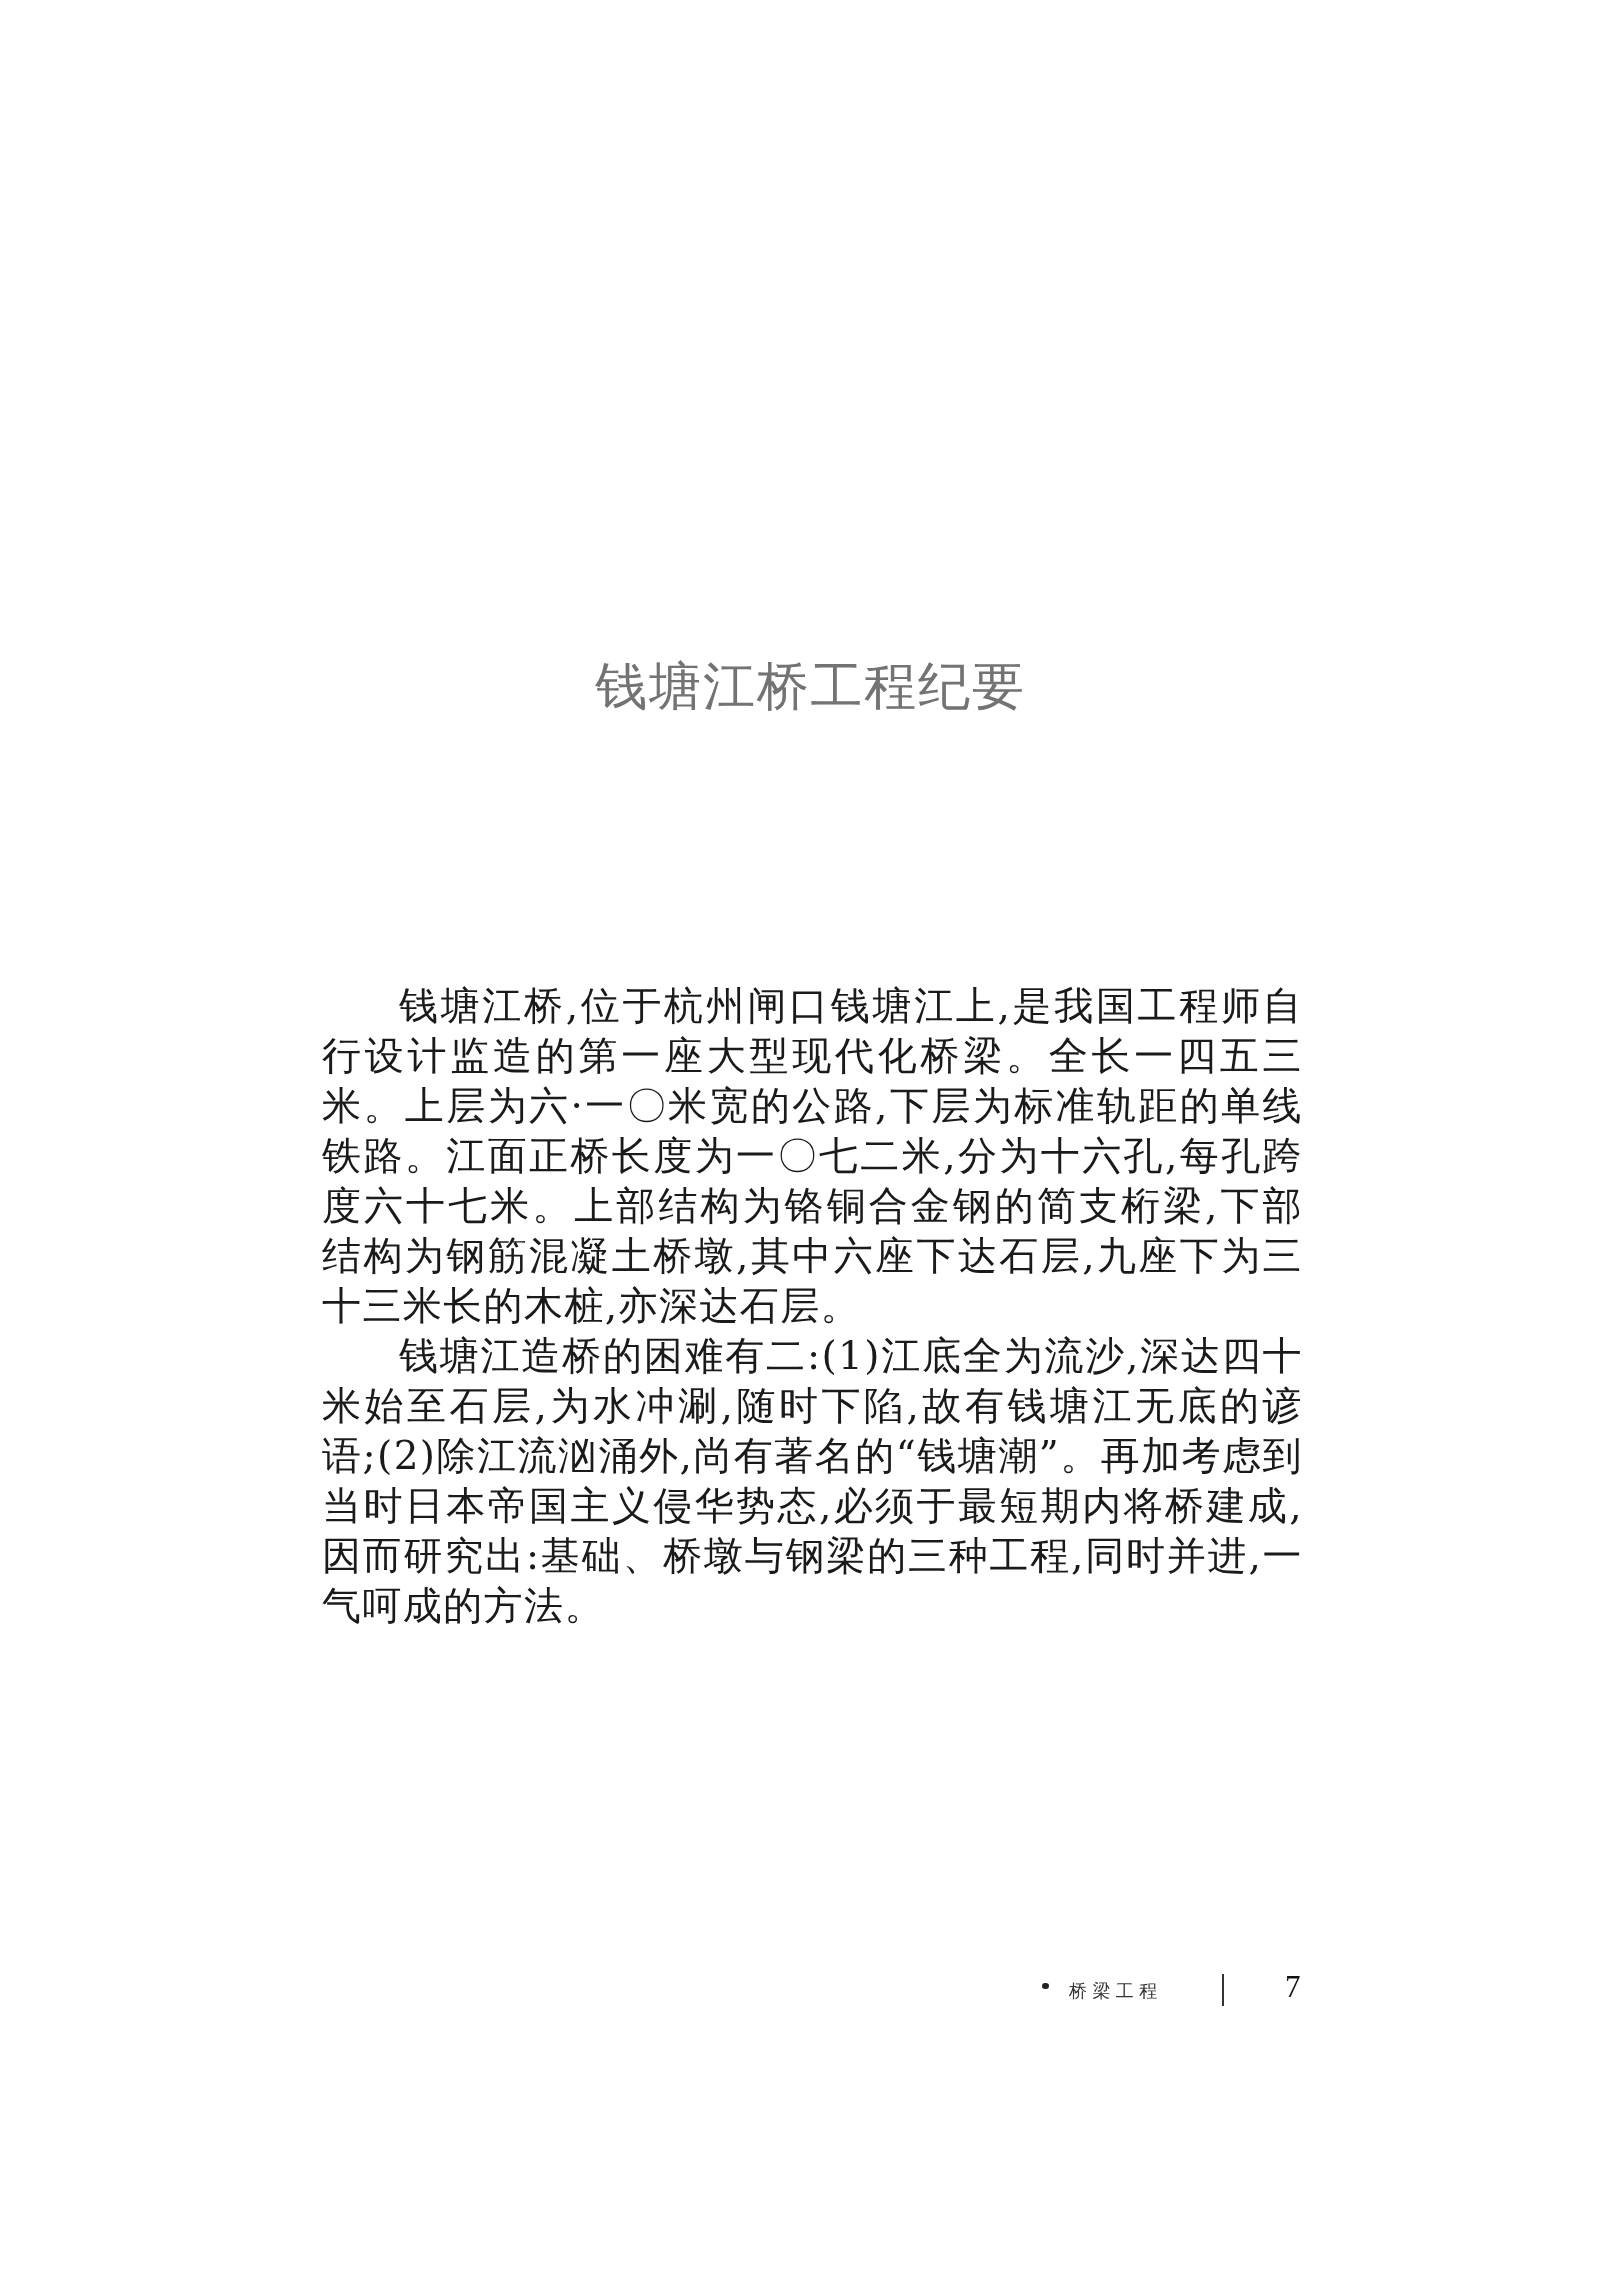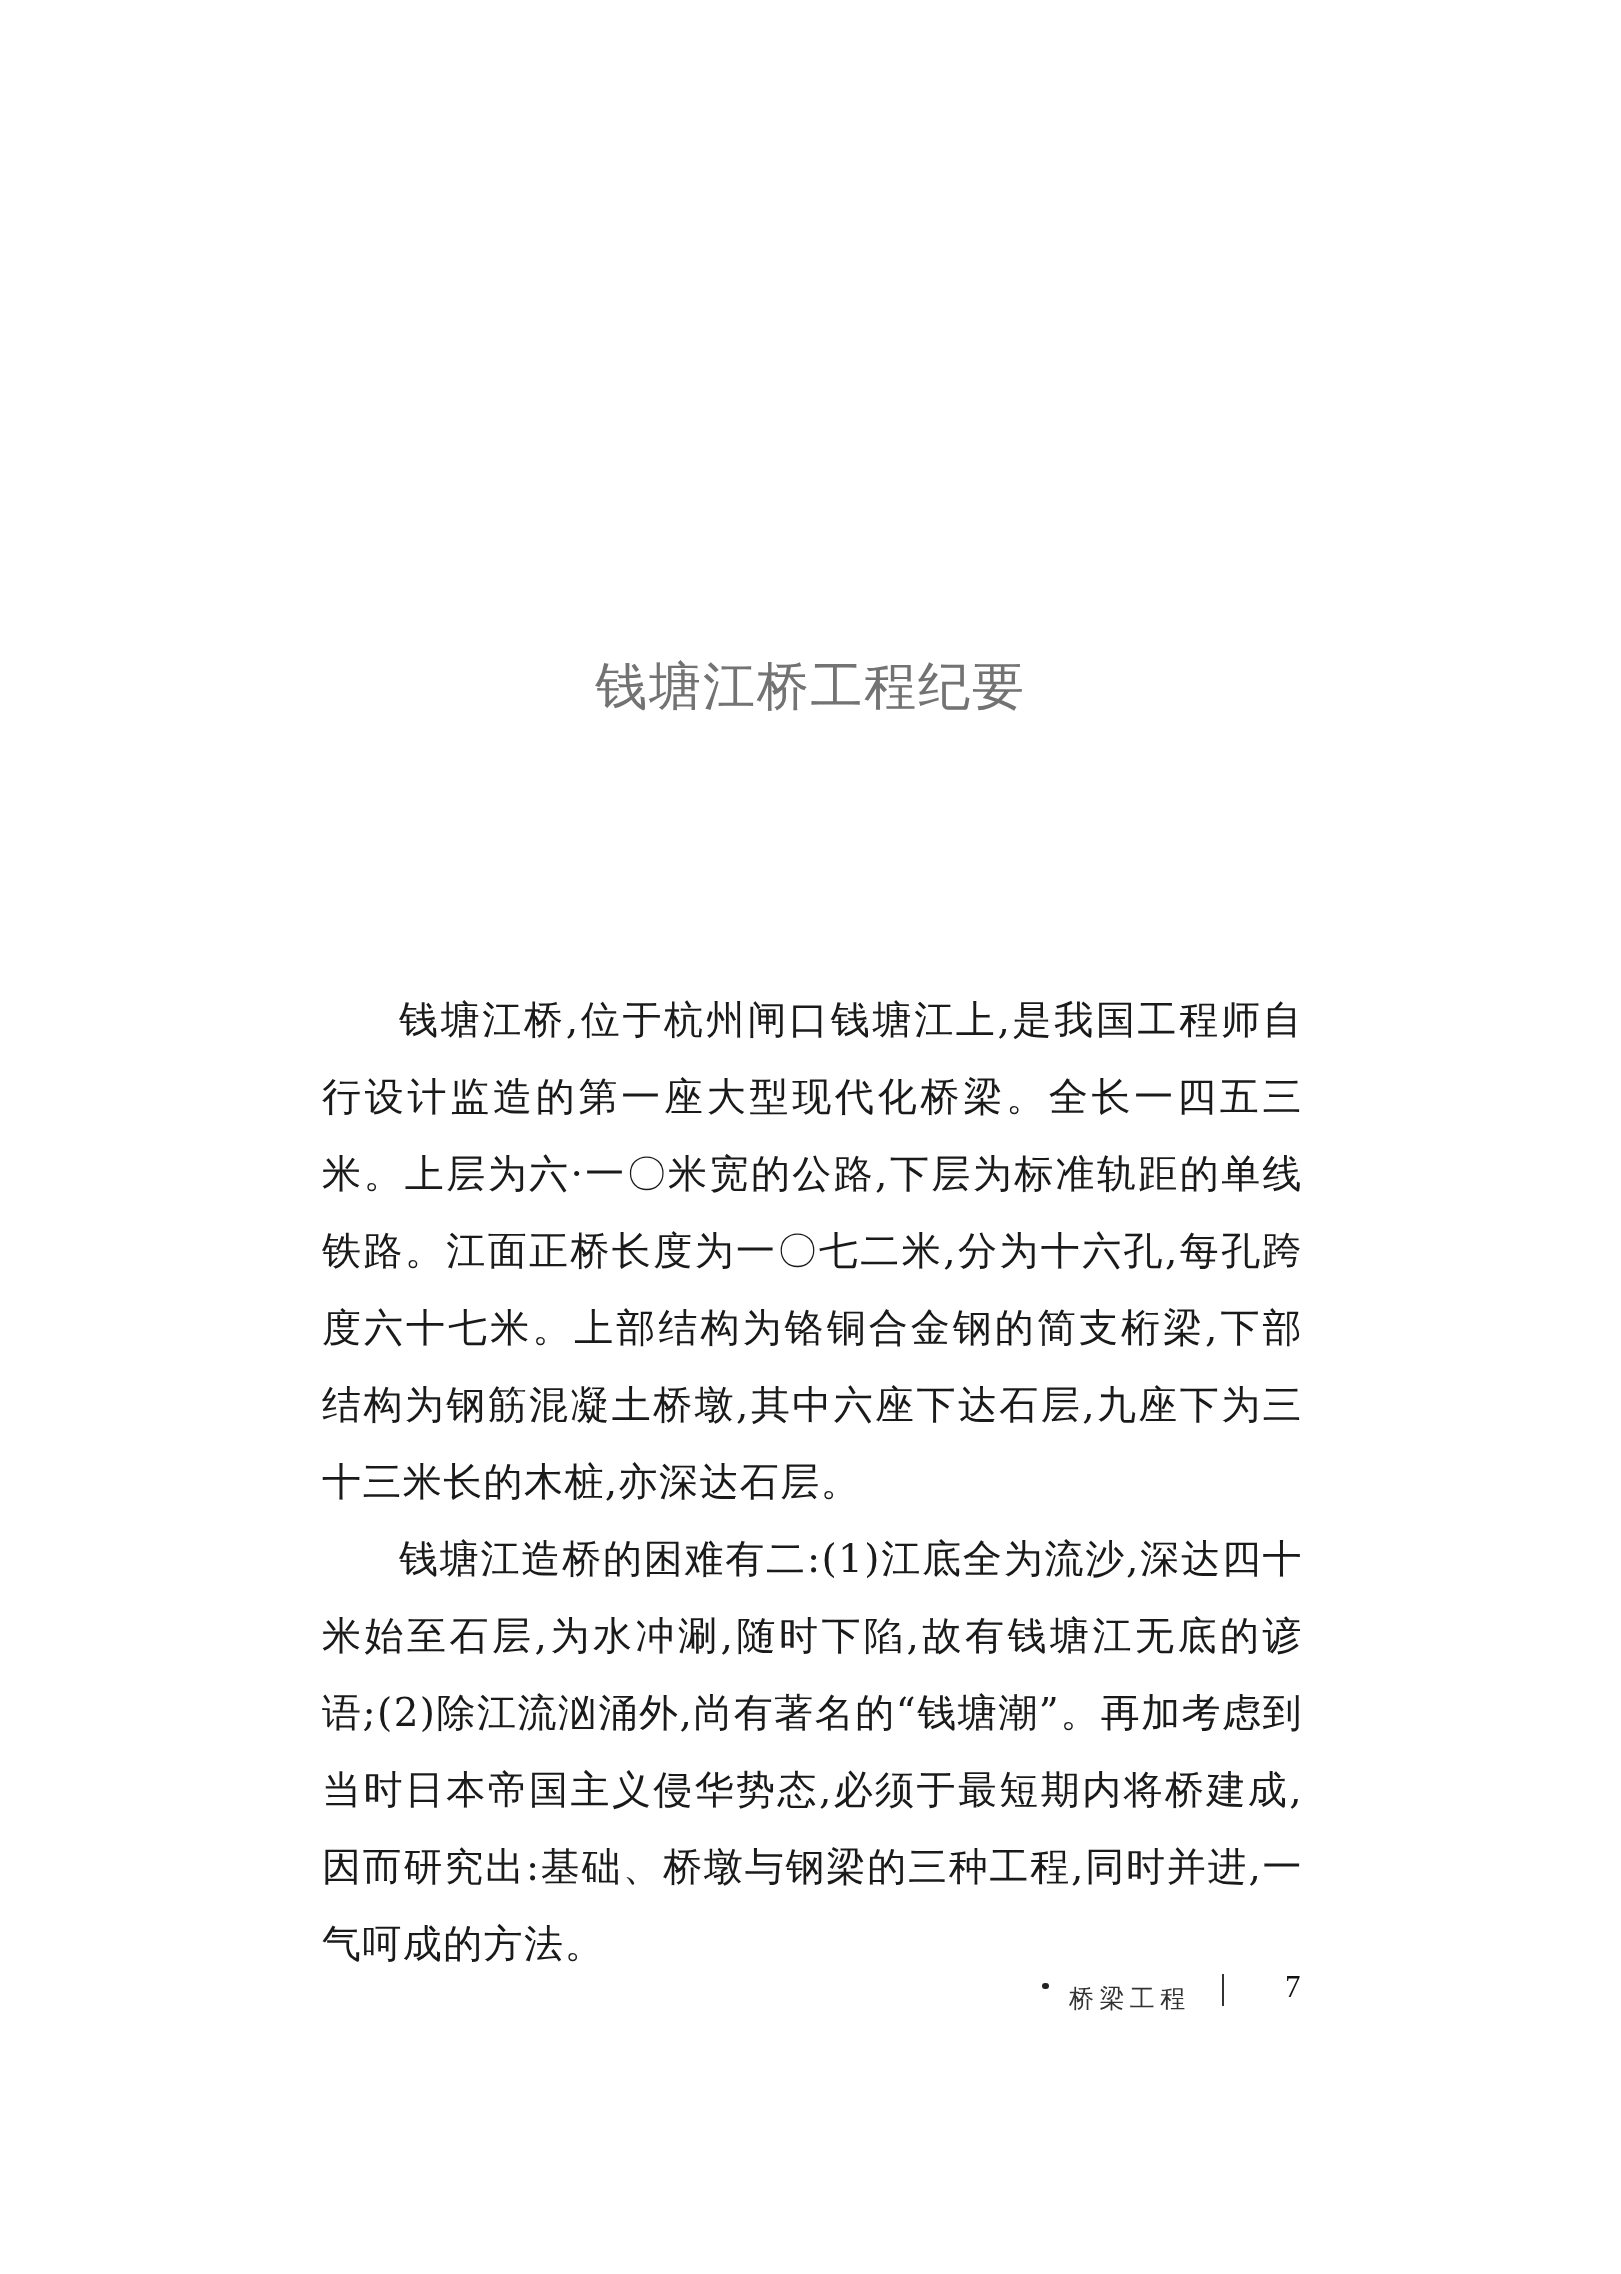--- a/index.html
+++ b/index.html
@@ -30,21 +30,21 @@
     }
     .body-text {
       position: absolute;
       top: 981px;
       left: 322px;
       width: 981px;
     }
     .para {
       margin: 0;
       font-size: 39px;
-      line-height: 77px;
+      line-height: 50px;
       text-align: justify;
       text-align-last: left;
       text-indent: 77px;
       letter-spacing: 1.4px;
       color: #1a1a1a;
       word-break: break-all;
     }
     .footer {
       position: absolute;
       top: 1965px;
@@ -59,23 +59,23 @@
       left: 5.4px;
       top: 18px;
       width: 6.3px;
       height: 6.3px;
       border-radius: 50%;
       background: #222222;
     }
     .footer .section {
       position: absolute;
       left: 32px;
-      top: 16px;
+      top: 8px;
       letter-spacing: 5.4px;
-      font-size: 25px;
+      font-size: 18px;
       line-height: 36px;
       font-family: "DejaVu Sans", "Liberation Sans", sans-serif;
       font-weight: 300;
       color: #333333;
       text-align: right;
     }
     .footer .sep {
       position: absolute;
       left: 185px;
       top: 9px;

